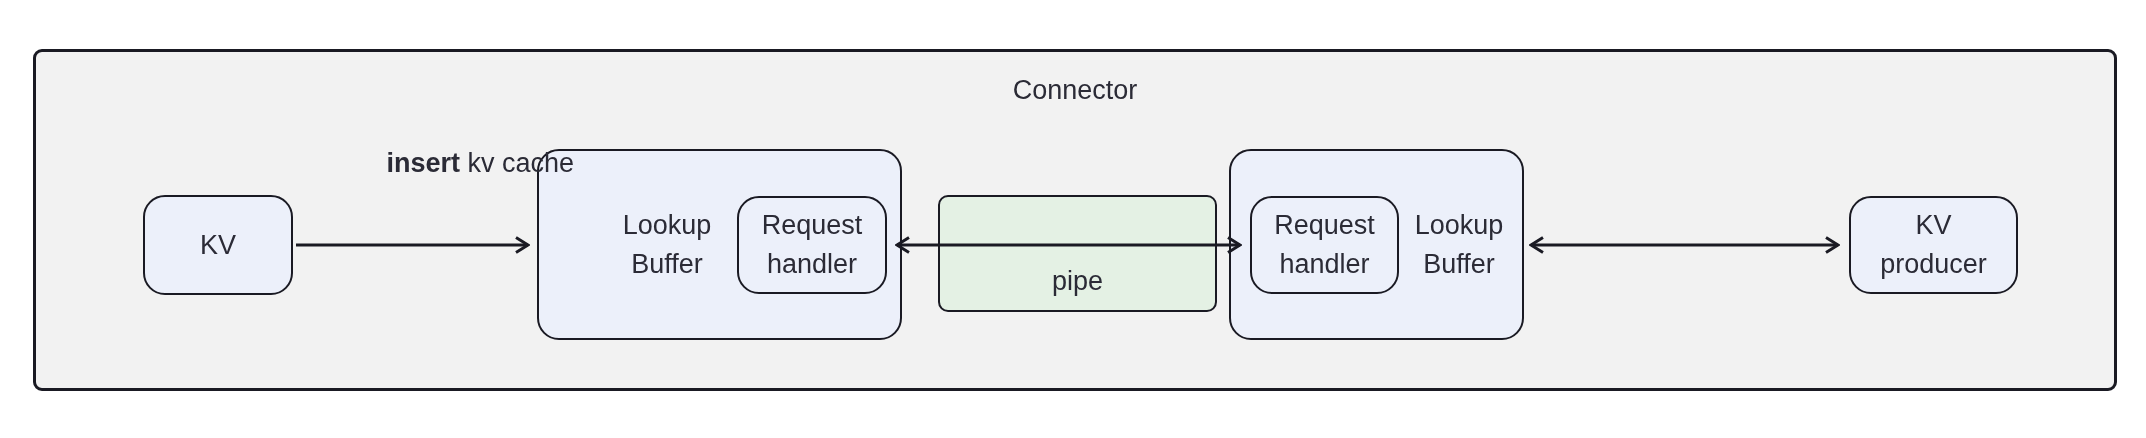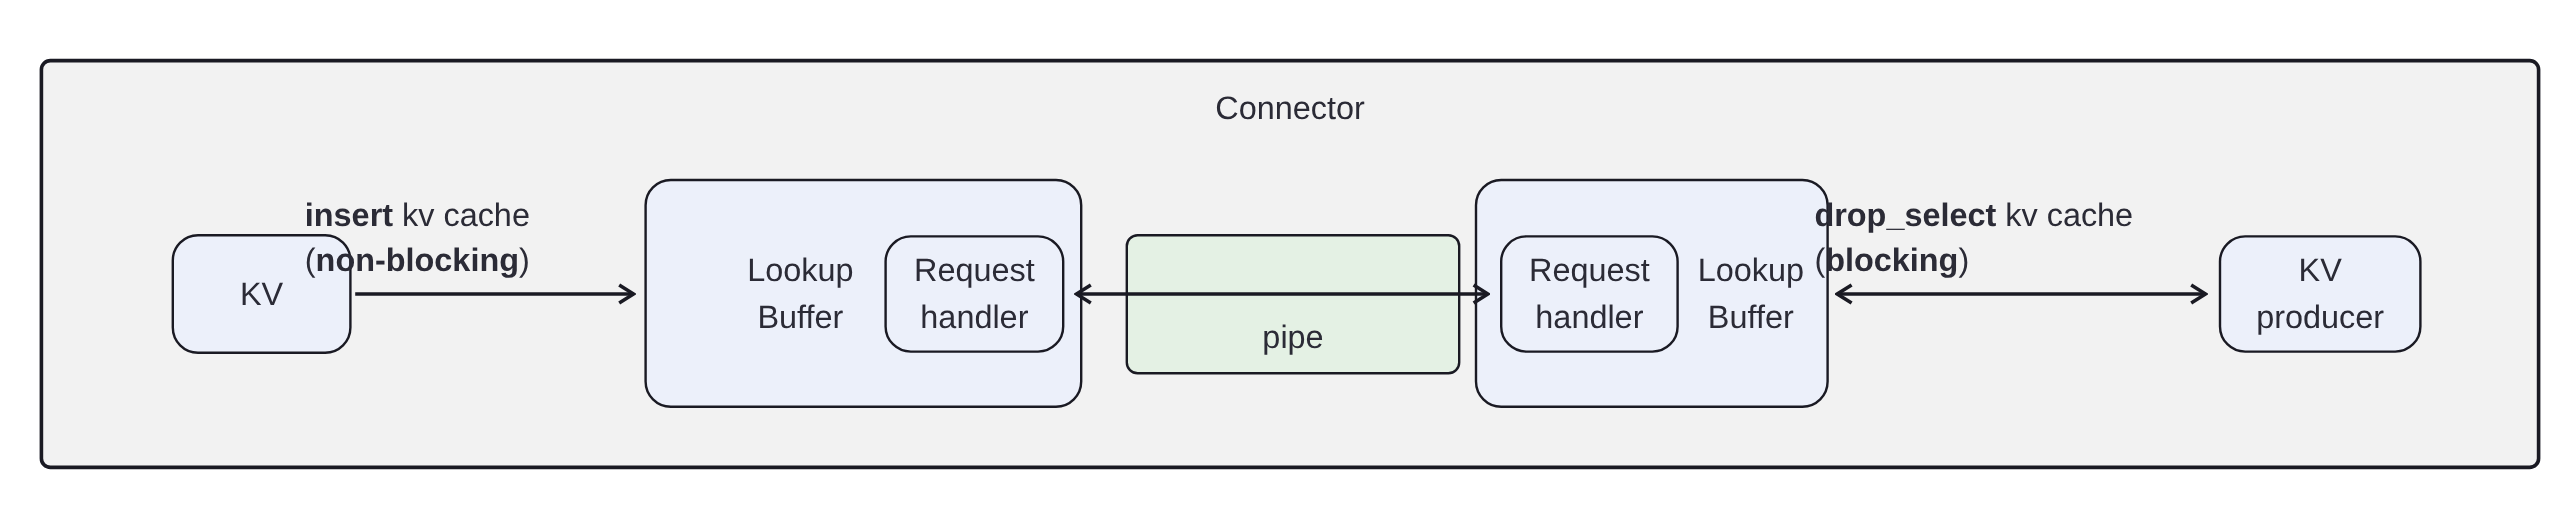--- a/index.html
+++ b/index.html
@@ -57,22 +57,22 @@
     background:var(--pipe-fill);
     border:2.5px solid var(--stroke);
     border-radius:10px;
     box-sizing:border-box;
   }
   .pipe-label{
     position:absolute;left:0;bottom:14px;width:100%;
     text-align:center;font-size:27px;line-height:30px;
   }
   .edge-label{
-    position:absolute;top:160px;
-    text-align:left;font-size:27px;line-height:38px;
+    position:absolute;top:144px;
+    text-align:right;font-size:27px;line-height:38px;
   }
   .edge-label-insert{left:254px;width:320px;}
   .edge-label-drop{left:1512px;width:360px;}
   .edge-label b{font-weight:bold;}
   #arrow-layer{
     position:absolute;left:0;top:0;width:2146px;height:438px;
     pointer-events:none;
   }
   #arrow-layer path.edge{
     stroke:var(--stroke);stroke-width:3;fill:none;
@@ -118,25 +118,20 @@
     <div>Buffer</div>
   </div>
 
   <div class="node kv-consumer">
     <span>KV</span>
     <span>producer</span>
   </div>
 
   <div class="edge-label edge-label-insert">
     <div><b>insert</b><span> kv cache</span></div>
-    <div><span>(</span><b>non-blocking</b><span>)</span></div>
-  </div>
-  <div class="edge-label edge-label-drop">
-    <div><b>drop_select</b><span> kv cache</span></div>
-    <div><span>(</span><b>blocking</b><span>)</span></div>
   </div>
 
   <svg id="arrow-layer" viewBox="0 0 2146 438" xmlns="http://www.w3.org/2000/svg">
     <defs>
       <marker id="arrowhead" viewBox="-14 -9 16 18" refX="0" refY="0" markerWidth="16" markerHeight="18" markerUnits="userSpaceOnUse" orient="auto-start-reverse">
         <path d="M -12 -7.5 L 0 0 L -12 7.5"></path>
       </marker>
     </defs>
     <path class="edge" d="M 296 245 L 528 245" marker-end="url(#arrowhead)"></path>
     <path class="edge" d="M 897 245 L 1240 245" marker-start="url(#arrowhead)" marker-end="url(#arrowhead)"></path>

